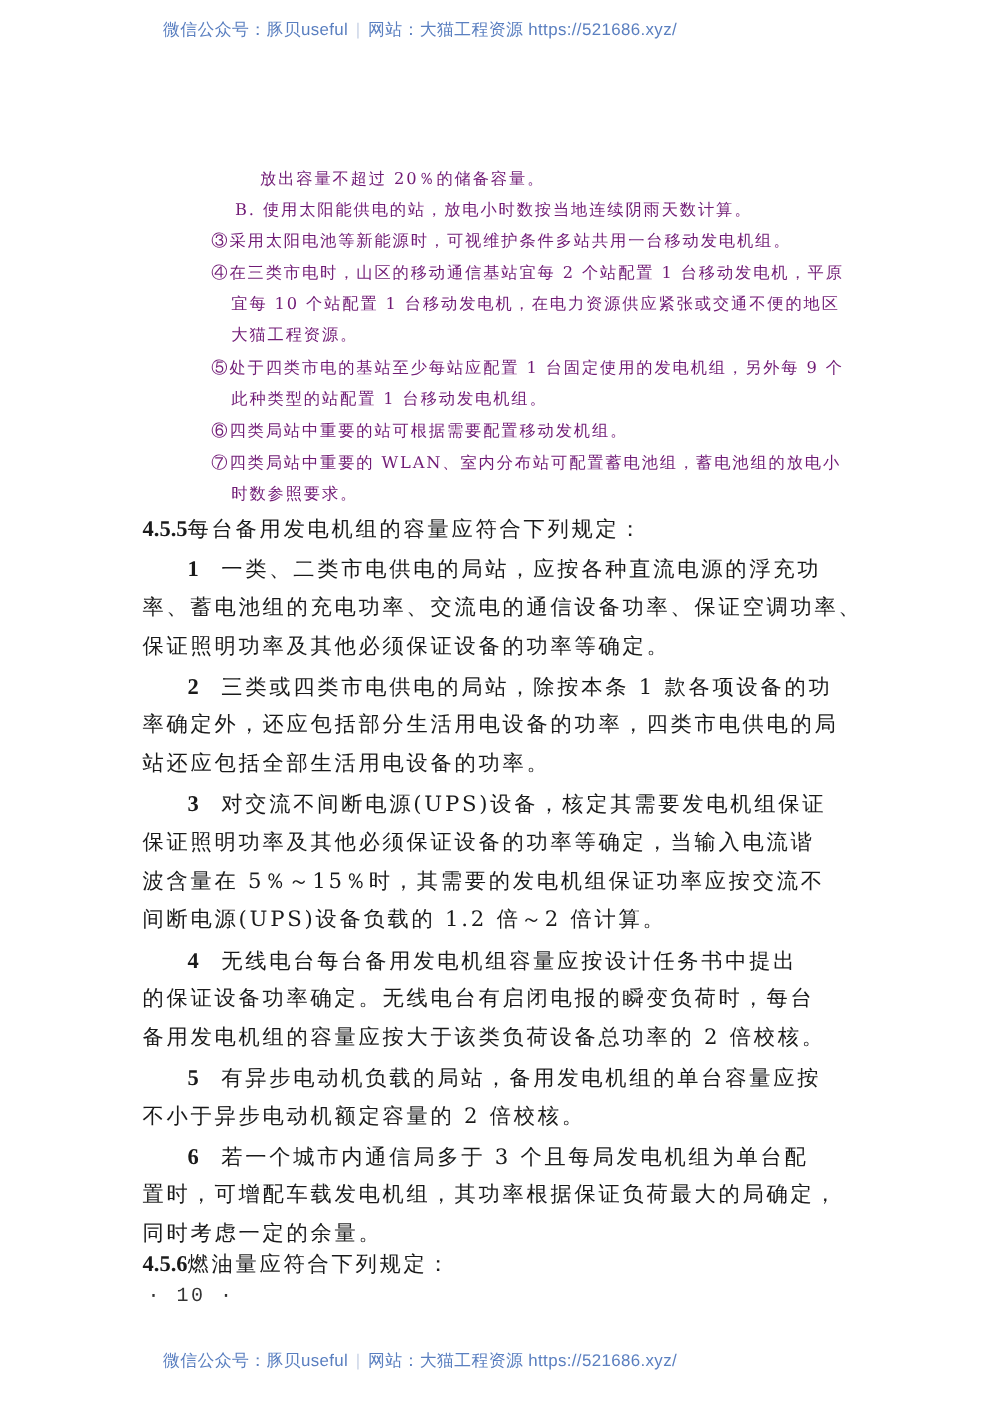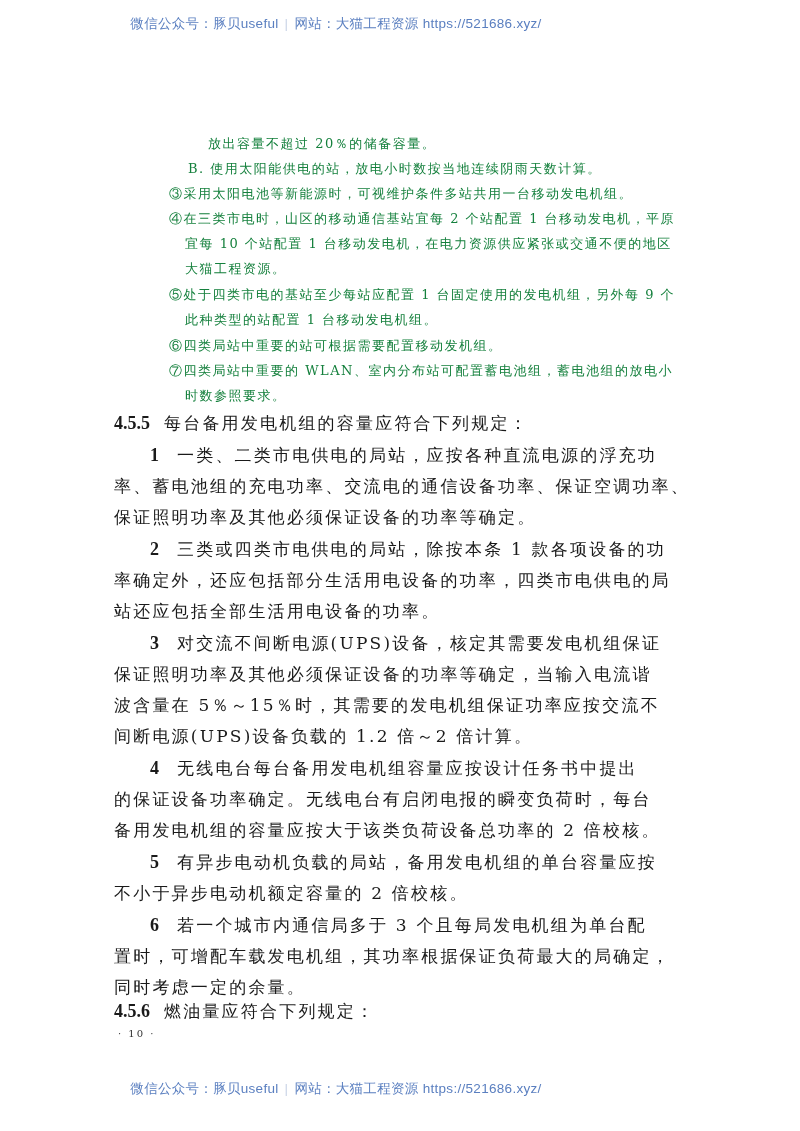--- a/index.html
+++ b/index.html
@@ -10,30 +10,30 @@
     .watermark {
       position: absolute; left: 0; width: 672px; text-align: center;
       font-family: Liberation Sans, sans-serif;
       font-size: 13.5px; color: #5a7fc0; letter-spacing: 0.3px;
     }
     .watermark .sep { color: #c9d3e6; margin: 0 6px; }
     .wm-top { top: 15px; }
     .wm-bottom { top: 1080px; }
 
     .small {
-      position: absolute; font-size: 13px; line-height: 18px; letter-spacing: 1.5px; color: #15803d;
+      position: absolute; font-size: 13px; line-height: 18px; letter-spacing: 1.5px; color: #701a75;
       white-space: nowrap;
     }
     .big {
       position: absolute; font-size: 17px; line-height: 22px; letter-spacing: 2.2px; color: #1a1a1a;
       white-space: nowrap;
     }
     .num { font-weight: bold; font-family: "Liberation Serif", "DejaVu Serif", serif; font-size: 18px; letter-spacing: 0; }
-    .secnum { font-weight: bold; font-family: "Liberation Serif", "DejaVu Serif", serif; font-size: 18px; letter-spacing: 0; margin-right: 14px; }
-    .pageno { position: absolute; left: 118px; top: 1018px; font-size: 10px; color: #333; letter-spacing: 2px; }
+    .secnum { font-weight: bold; font-family: "Liberation Serif", "DejaVu Serif", serif; font-size: 18px; letter-spacing: 0; }
+    .pageno { position: absolute; left: 118px; top: 1018px; font-size: 16px; color: #333; letter-spacing: 2px; font-family: Liberation Mono, monospace; }
   </style>
 </head>
 <body>
 
 <div class="watermark wm-top">
   <span>微信公众号：豚贝useful</span><span class="sep">|</span><span>网站：大猫工程资源 https://521686.xyz/</span>
 </div>
 
 <div>
   <div class="small" style="left:208px;top:135px">放出容量不超过 20％的储备容量。</div>

